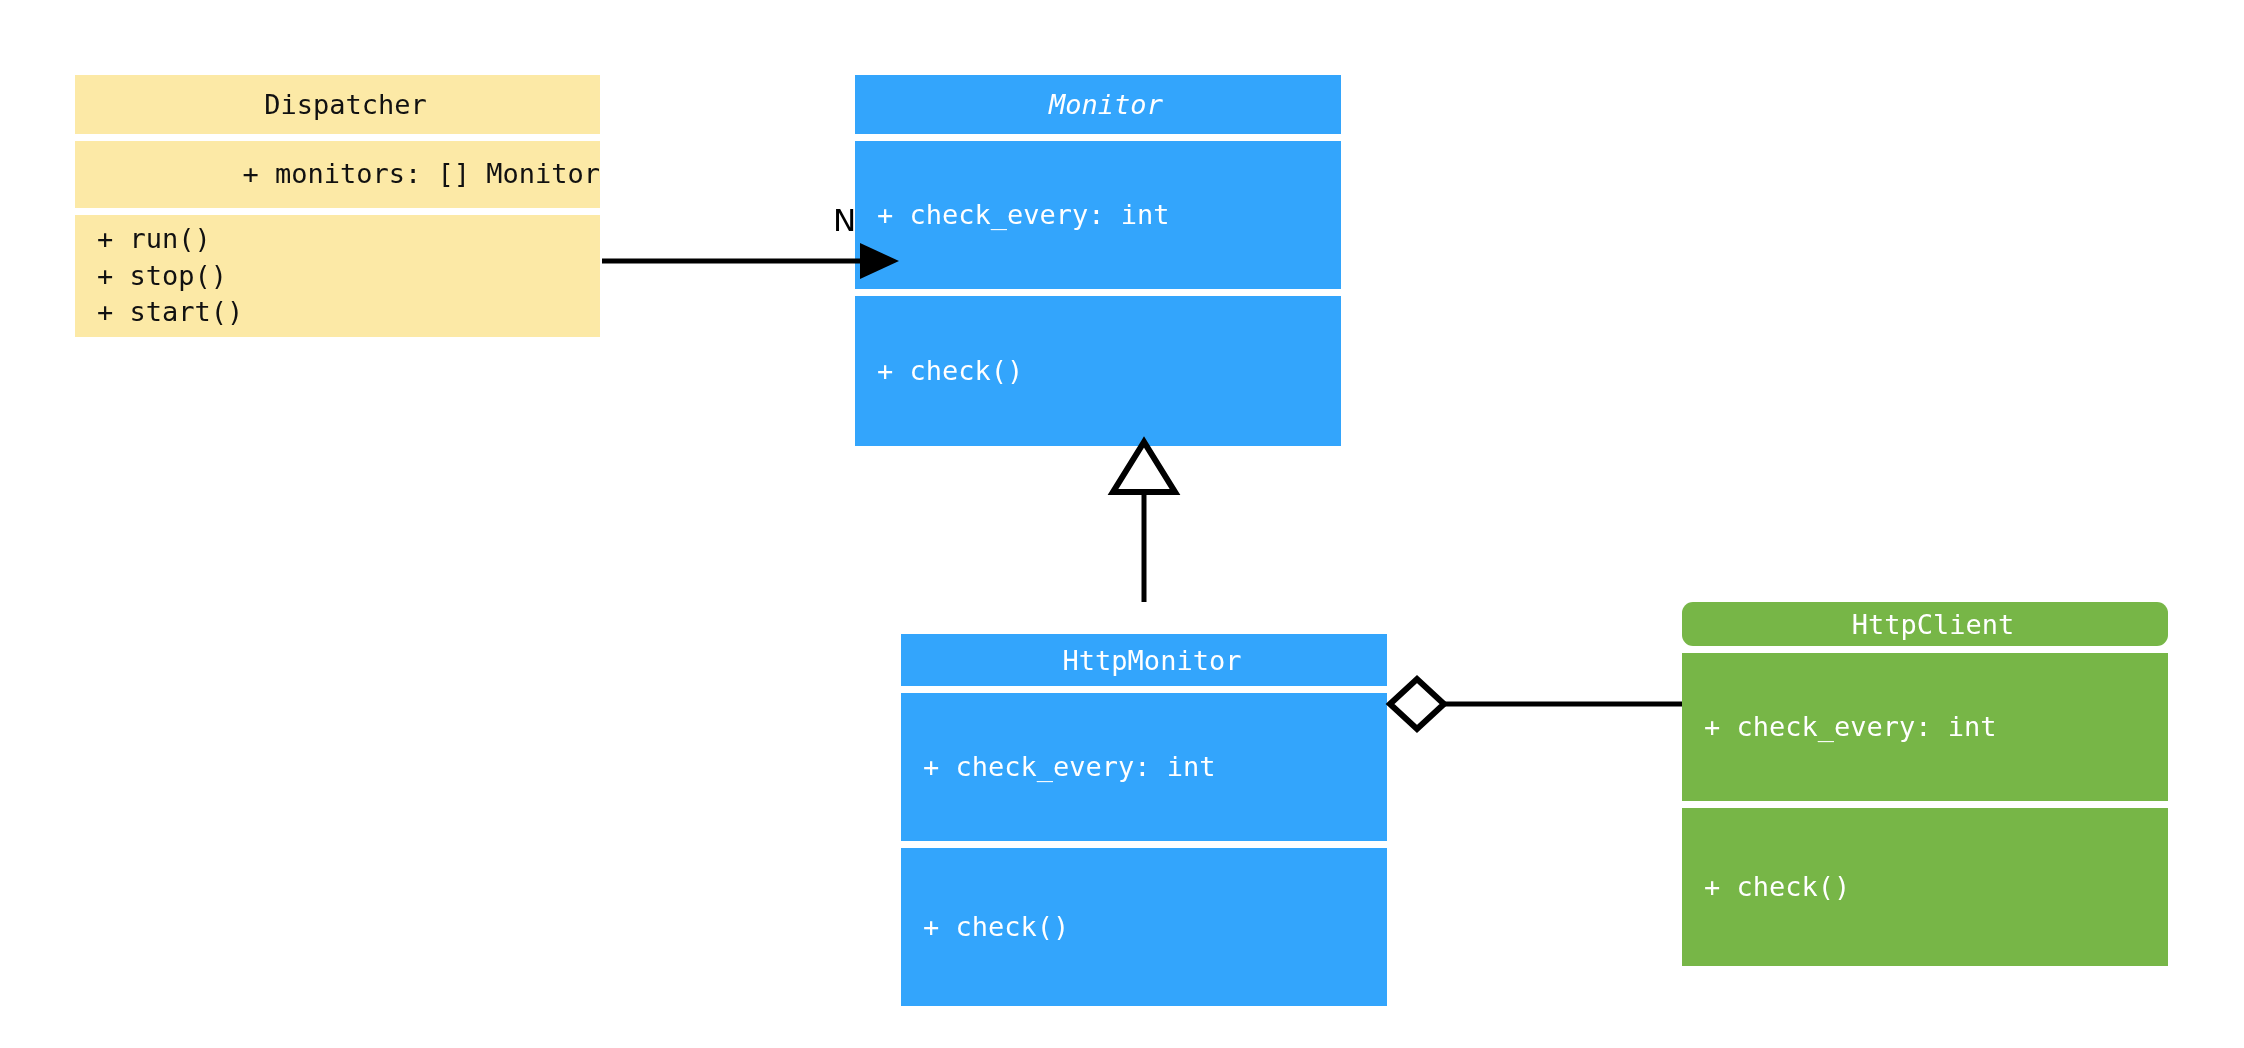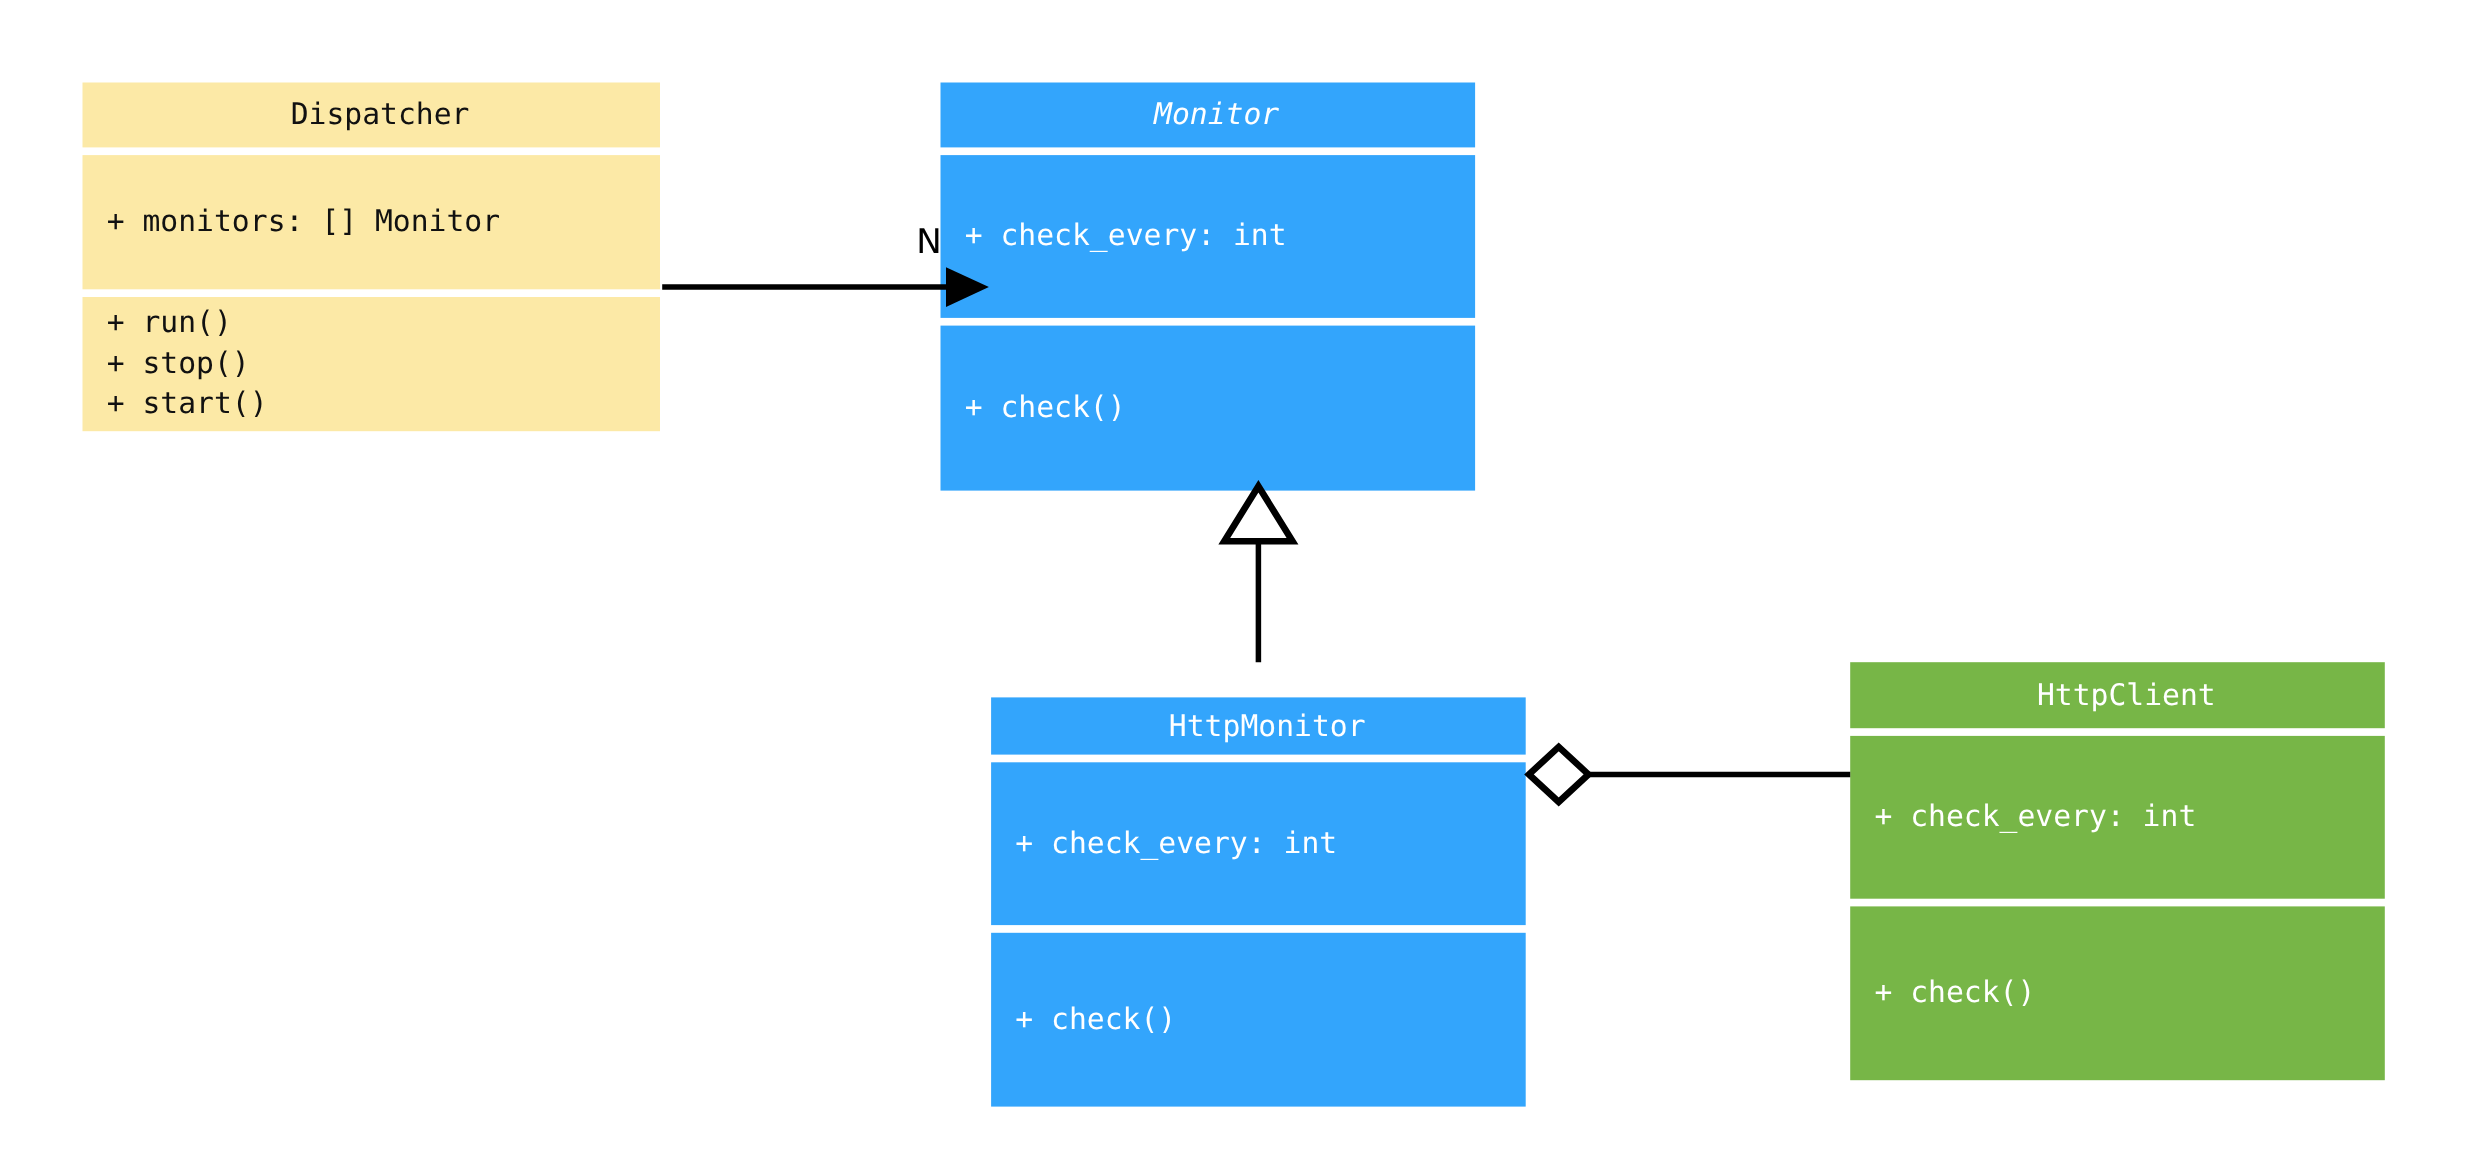--- a/index.html
+++ b/index.html
@@ -83,21 +83,21 @@
 </head>
 <body>
 
 <div id="canvas">
 
   <div class="uml-class theme-yellow" style="left:75px; top:75px; width:525px;">
     <div class="compartment comp-title" style="height:59px; font-size:27px;">
       <span class="cls-title">Dispatcher</span>
     </div>
     <div style="height:7px;"></div>
-    <div class="compartment comp-body" style="height:122px; font-size:27px;">
+    <div class="compartment comp-body" style="height:67px; font-size:27px;text-align:right;">
       <div class="member">+ monitors: [] Monitor</div>
     </div>
     <div style="height:7px;"></div>
     <div class="compartment comp-body" style="height:122px; font-size:27px;">
       <div class="member">+ run()</div>
       <div class="member">+ stop()</div>
       <div class="member">+ start()</div>
     </div>
   </div>
 
@@ -123,21 +123,21 @@
     <div class="compartment comp-body" style="height:148px; font-size:27px;">
       <div class="member">+ check_every: int</div>
     </div>
     <div style="height:7px;"></div>
     <div class="compartment comp-body" style="height:158px; font-size:27px;">
       <div class="member">+ check()</div>
     </div>
   </div>
 
   <div class="uml-class theme-green" style="left:1682px; top:602px; width:486px;">
-    <div class="compartment comp-title" style="height:60px; font-size:27px;">
+    <div class="compartment comp-title" style="height:44px; font-size:27px;border-radius:11px;">
       <span class="cls-title">HttpClient</span>
     </div>
     <div style="height:7px;"></div>
     <div class="compartment comp-body" style="height:148px; font-size:27px;">
       <div class="member">+ check_every: int</div>
     </div>
     <div style="height:7px;"></div>
     <div class="compartment comp-body" style="height:158px; font-size:27px;">
       <div class="member">+ check()</div>
     </div>

